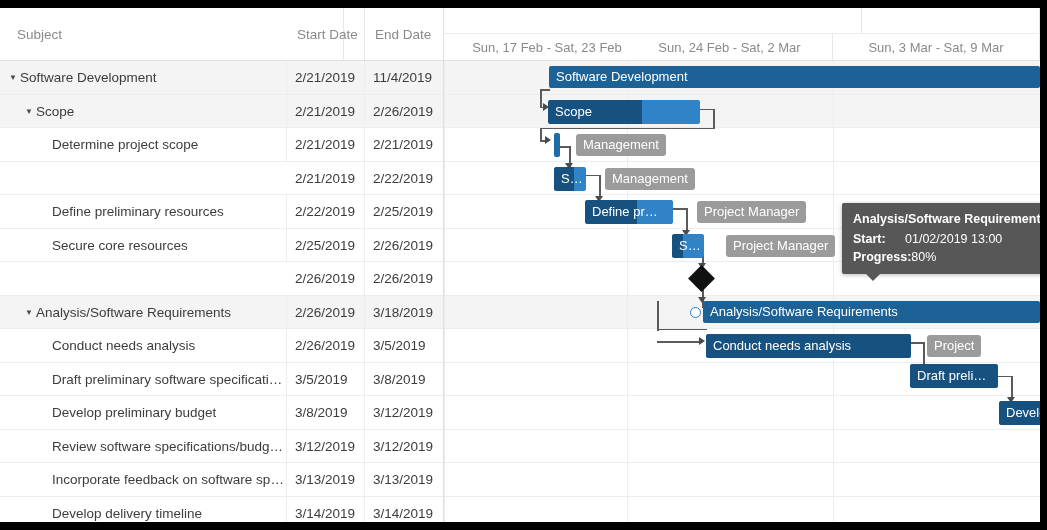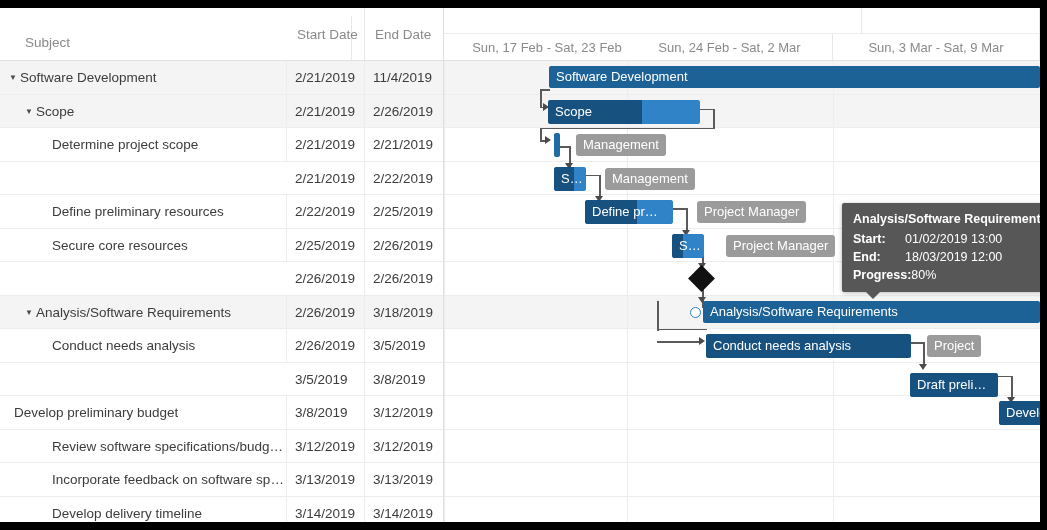--- a/index.html
+++ b/index.html
@@ -32,21 +32,21 @@
     box-sizing: border-box;
   }
   .gh-cell {
     position: absolute; top: 0; height: 52px;
     display: flex; align-items: center;
     font-size: 13.5px; color: #8a8a8a;
     box-sizing: border-box;
     border-right: 1px solid #e8e8e8;
     padding-left: 10px;
   }
-  .gh-subject { left: 15px; width: 337px; margin-top: 8px; }
+  .gh-subject { left: 7px; width: 337px; }
   .gh-start   { left: 287px; width: 78px; }
   .gh-end     { left: 365px; width: 78px; border-right: none; }
 
   .grow {
     position: absolute; left: 0;
     width: 443px; height: 33.5px;
     box-sizing: border-box;
     border-bottom: 1px solid #ededed;
   }
   .grow.alt { background: #f4f4f4; }
@@ -295,25 +295,29 @@
         </div>
         <div class="grow" style="top: 321px;">
           <div class="gcell c-subject" style="padding-left: 38px;">
             <span class="expander"></span>
             <span class="subj-text">Conduct needs analysis</span>
           </div>
           <div class="gcell c-start">2/26/2019</div>
           <div class="gcell c-end">3/5/2019</div>
         </div>
         <div class="grow" style="top: 354.5px;">
+          <div class="gcell c-subject" style="padding-left: 38px;">
+            <span class="expander"></span>
+            <span class="subj-text">Draft preliminary software specificati…</span>
+          </div>
           <div class="gcell c-start">3/5/2019</div>
           <div class="gcell c-end">3/8/2019</div>
         </div>
         <div class="grow" style="top: 388px;">
-          <div class="gcell c-subject" style="">
+          <div class="gcell c-subject" style="padding-left: 38px;">
             <span class="expander"></span>
             <span class="subj-text">Develop preliminary budget</span>
           </div>
           <div class="gcell c-start">3/8/2019</div>
           <div class="gcell c-end">3/12/2019</div>
         </div>
         <div class="grow" style="top: 421.5px;">
           <div class="gcell c-subject" style="padding-left: 38px;">
             <span class="expander"></span>
             <span class="subj-text">Review software specifications/budge…</span>
@@ -438,21 +442,21 @@
         <div class="milestone" style="left: 248px; top: 261px;"></div>
         <div class="bar parent" style="left: 259px; width: 337px; top: 292.5px; height: 22px;">
           <div class="bar-label" style="line-height: 22px;">Analysis/Software Requirements</div>
         </div>
         <div class="sel-dot" style="left: 246px; top: 298.5px;"></div>
         <div class="bar" style="left: 262px; width: 205px; top: 326px;">
           <div class="bar-remain" style="left: 0px; width: 205px;"></div>
           <div class="bar-prog" style="width: 205px;"></div>
           <div class="bar-label">Conduct needs analysis</div>
         </div>
-        <div class="bar" style="left: 466px; width: 88px; top: 365px; padding-left: 31px;">
+        <div class="bar" style="left: 466px; width: 88px; top: 356px; padding-left: 31px;">
           <div class="bar-remain" style="left: 0px; width: 88px;"></div>
           <div class="bar-prog" style="width: 88px;"></div>
           <div class="bar-label">Draft preli…</div>
         </div>
         <div class="bar" style="left: 555px; width: 110px; top: 393px;">
           <div class="bar-remain" style="left: 0px; width: 110px;"></div>
           <div class="bar-prog" style="width: 110px;"></div>
           <div class="bar-label">Develo</div>
         </div>
       </div>
@@ -464,23 +468,19 @@
         <div class="reslabel" style="left: 483px; top: 327px;">Project</div>
       </div>
 
     <div id="tooltip" style="left: 398px; top: 195px;">
       <div class="tt-title">Analysis/Software Requirements</div>
       <div class="tt-row">
         <span class="tt-key">Start:</span>
         <span class="tt-val">01/02/2019 13:00</span>
       </div>
       <div class="tt-row">
-        <span class="tt-key">End:</span>
-        <span class="tt-val">18/03/2019 12:00</span>
-      </div>
-      <div class="tt-row">
         <span class="tt-key">Progress:</span>
         <span class="tt-val">80%</span>
       </div>
       <div class="tt-tail"></div>
     </div>
   </div>
 </div>
 
 </body></html>

